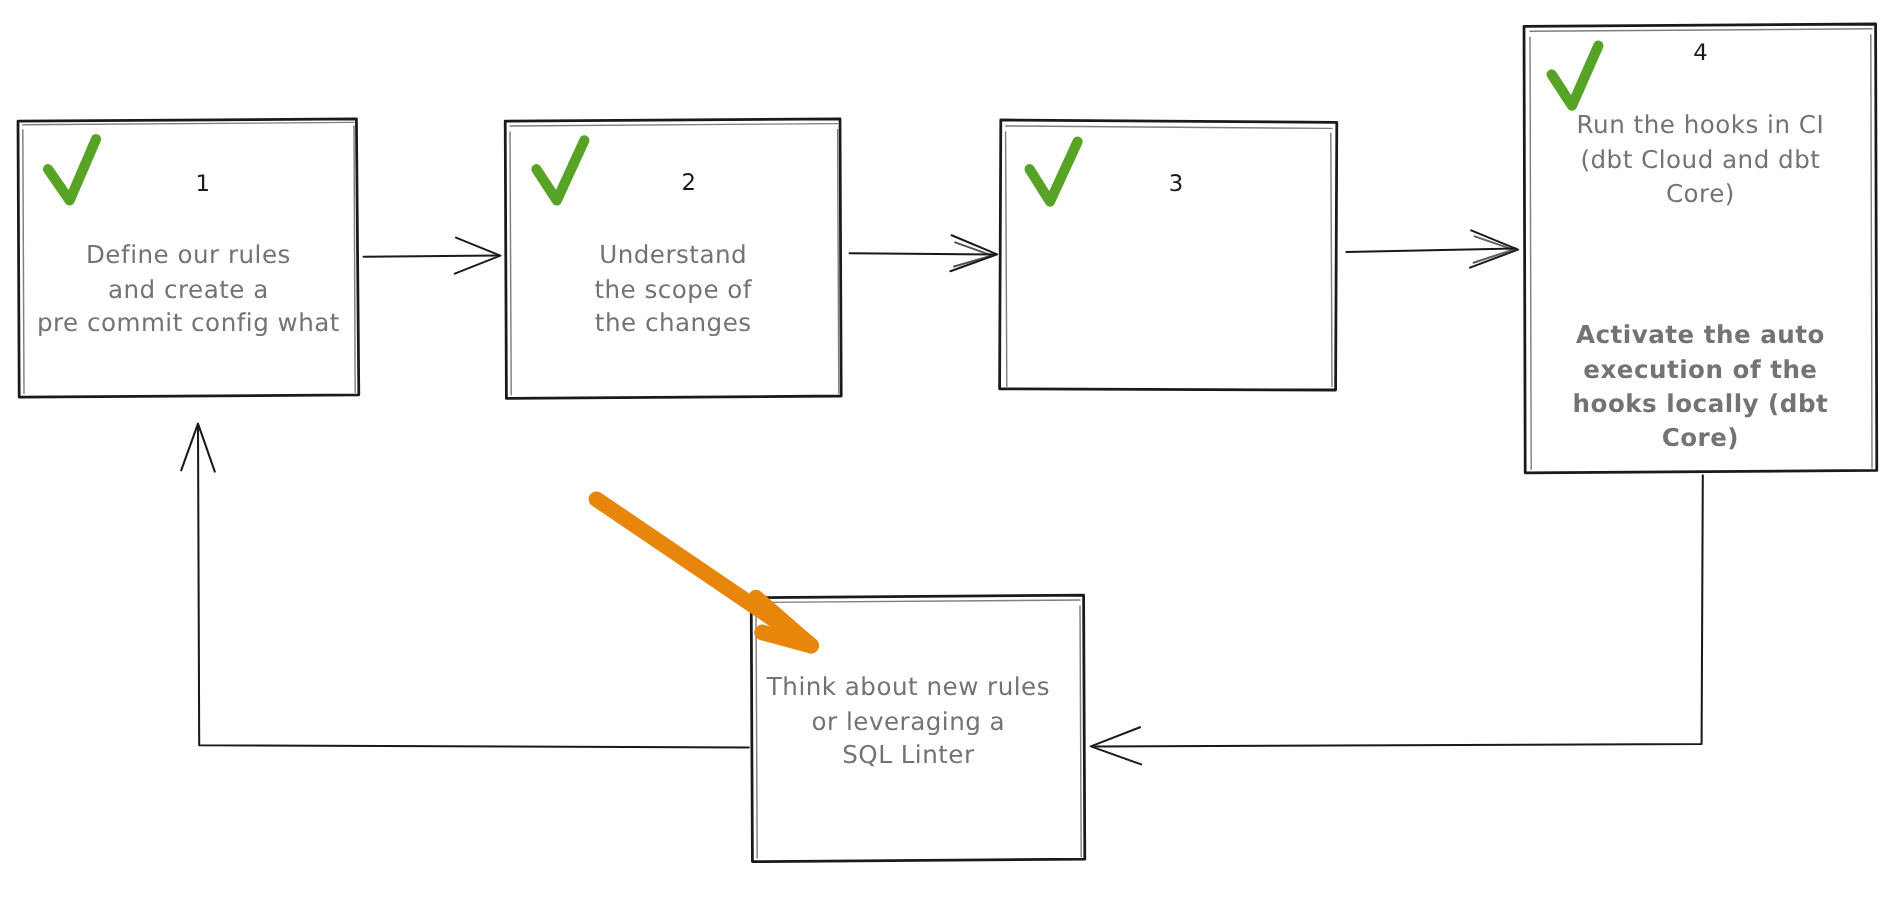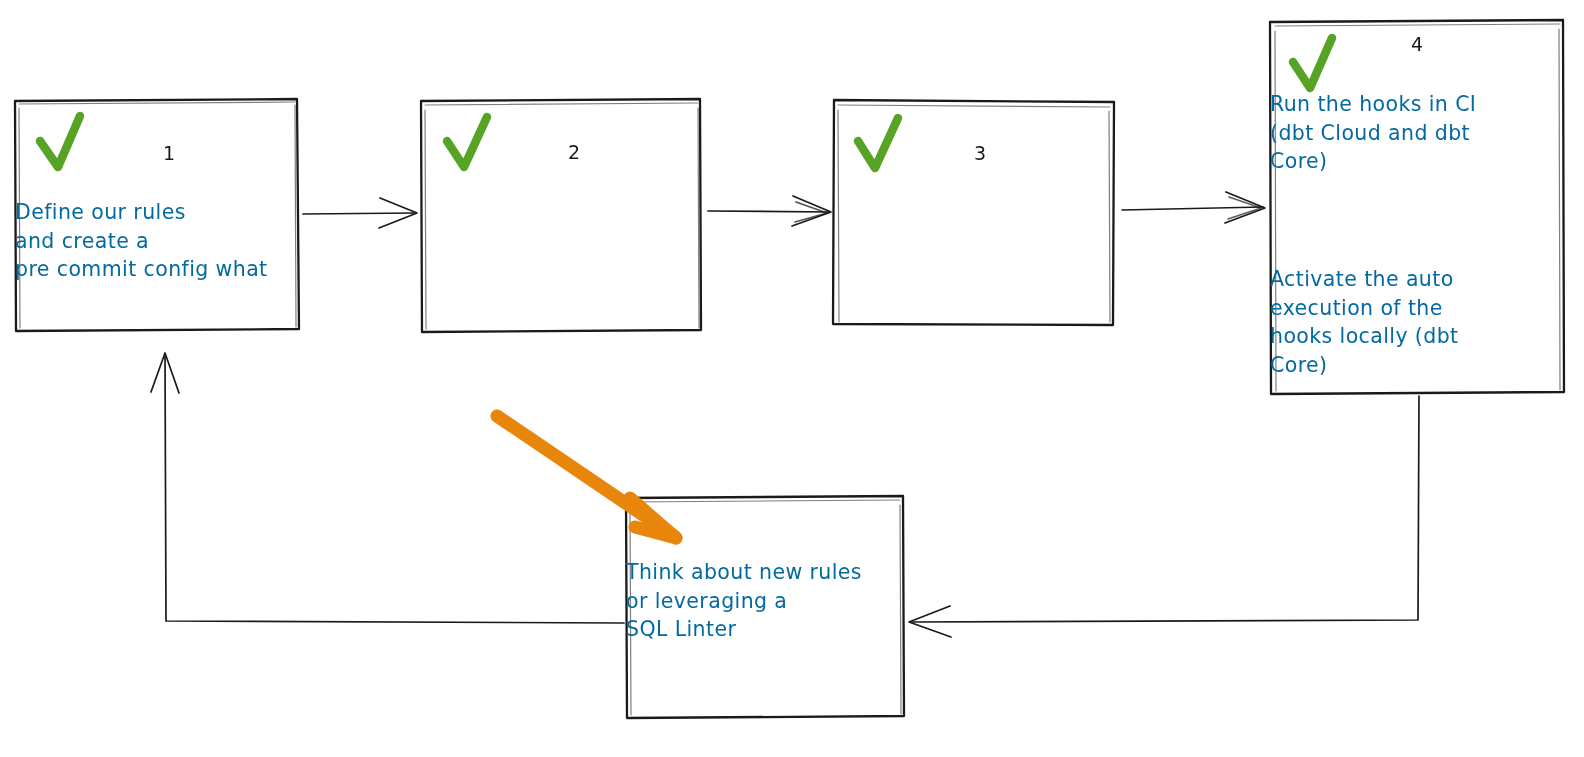--- a/index.html
+++ b/index.html
@@ -38,24 +38,24 @@
     color: #1a1a1a;
     line-height: 1;
   }
   .node-text {
     position: absolute;
     left: 0;
     right: 0;
     font-family: "DejaVu Sans", sans-serif;
     font-size: 20.5px;
     line-height: 28.5px;
-    color: #0369a1;
+    color: #737373;
     letter-spacing: 0.4px;
     white-space: pre-line;
-    text-align: left;
+    text-align: center;
   }
   .node-text.block-gap {
     margin: 0;
   }
 </style>
 </head>
 <body>
 
 <div id="canvas">
 
@@ -141,32 +141,35 @@
 
   <div class="node" style="left:15px; top:99px; width:284px; height:232px;">
     <div class="node-number" style="left:132px; top:45px; width:44px;">1</div>
     <div class="node-text" style="top:99px;">Define our rules
 and create a
 pre commit config what</div>
   </div>
 
   <div class="node" style="left:421px; top:99px; width:280px; height:233px;">
     <div class="node-number" style="left:131px; top:44px; width:44px;">2</div>
+    <div class="node-text" style="top:99px;">Understand
+the scope of
+the changes</div>
   </div>
 
   <div class="node" style="left:833px; top:100px; width:281px; height:225px;">
     <div class="node-number" style="left:125px; top:44px; width:44px;">3</div>
   </div>
 
   <div class="node" style="left:1270px; top:20px; width:294px; height:374px;">
     <div class="node-number" style="left:125px; top:15px; width:44px;">4</div>
     <div class="node-text block-gap" style="top:70px;">Run the hooks in CI
 (dbt Cloud and dbt
 Core)</div>
-    <div class="node-text block-gap" style="top:245px;">Activate the auto
+    <div class="node-text block-gap" style="top:245px;font-weight:bold;">Activate the auto
 execution of the
 hooks locally (dbt
 Core)</div>
   </div>
 
   <div class="node" style="left:626px; top:496px; width:262px; height:222px;">
     <div class="node-text" style="top:62px;">Think about new rules
 or leveraging a
 SQL Linter</div>
   </div>

